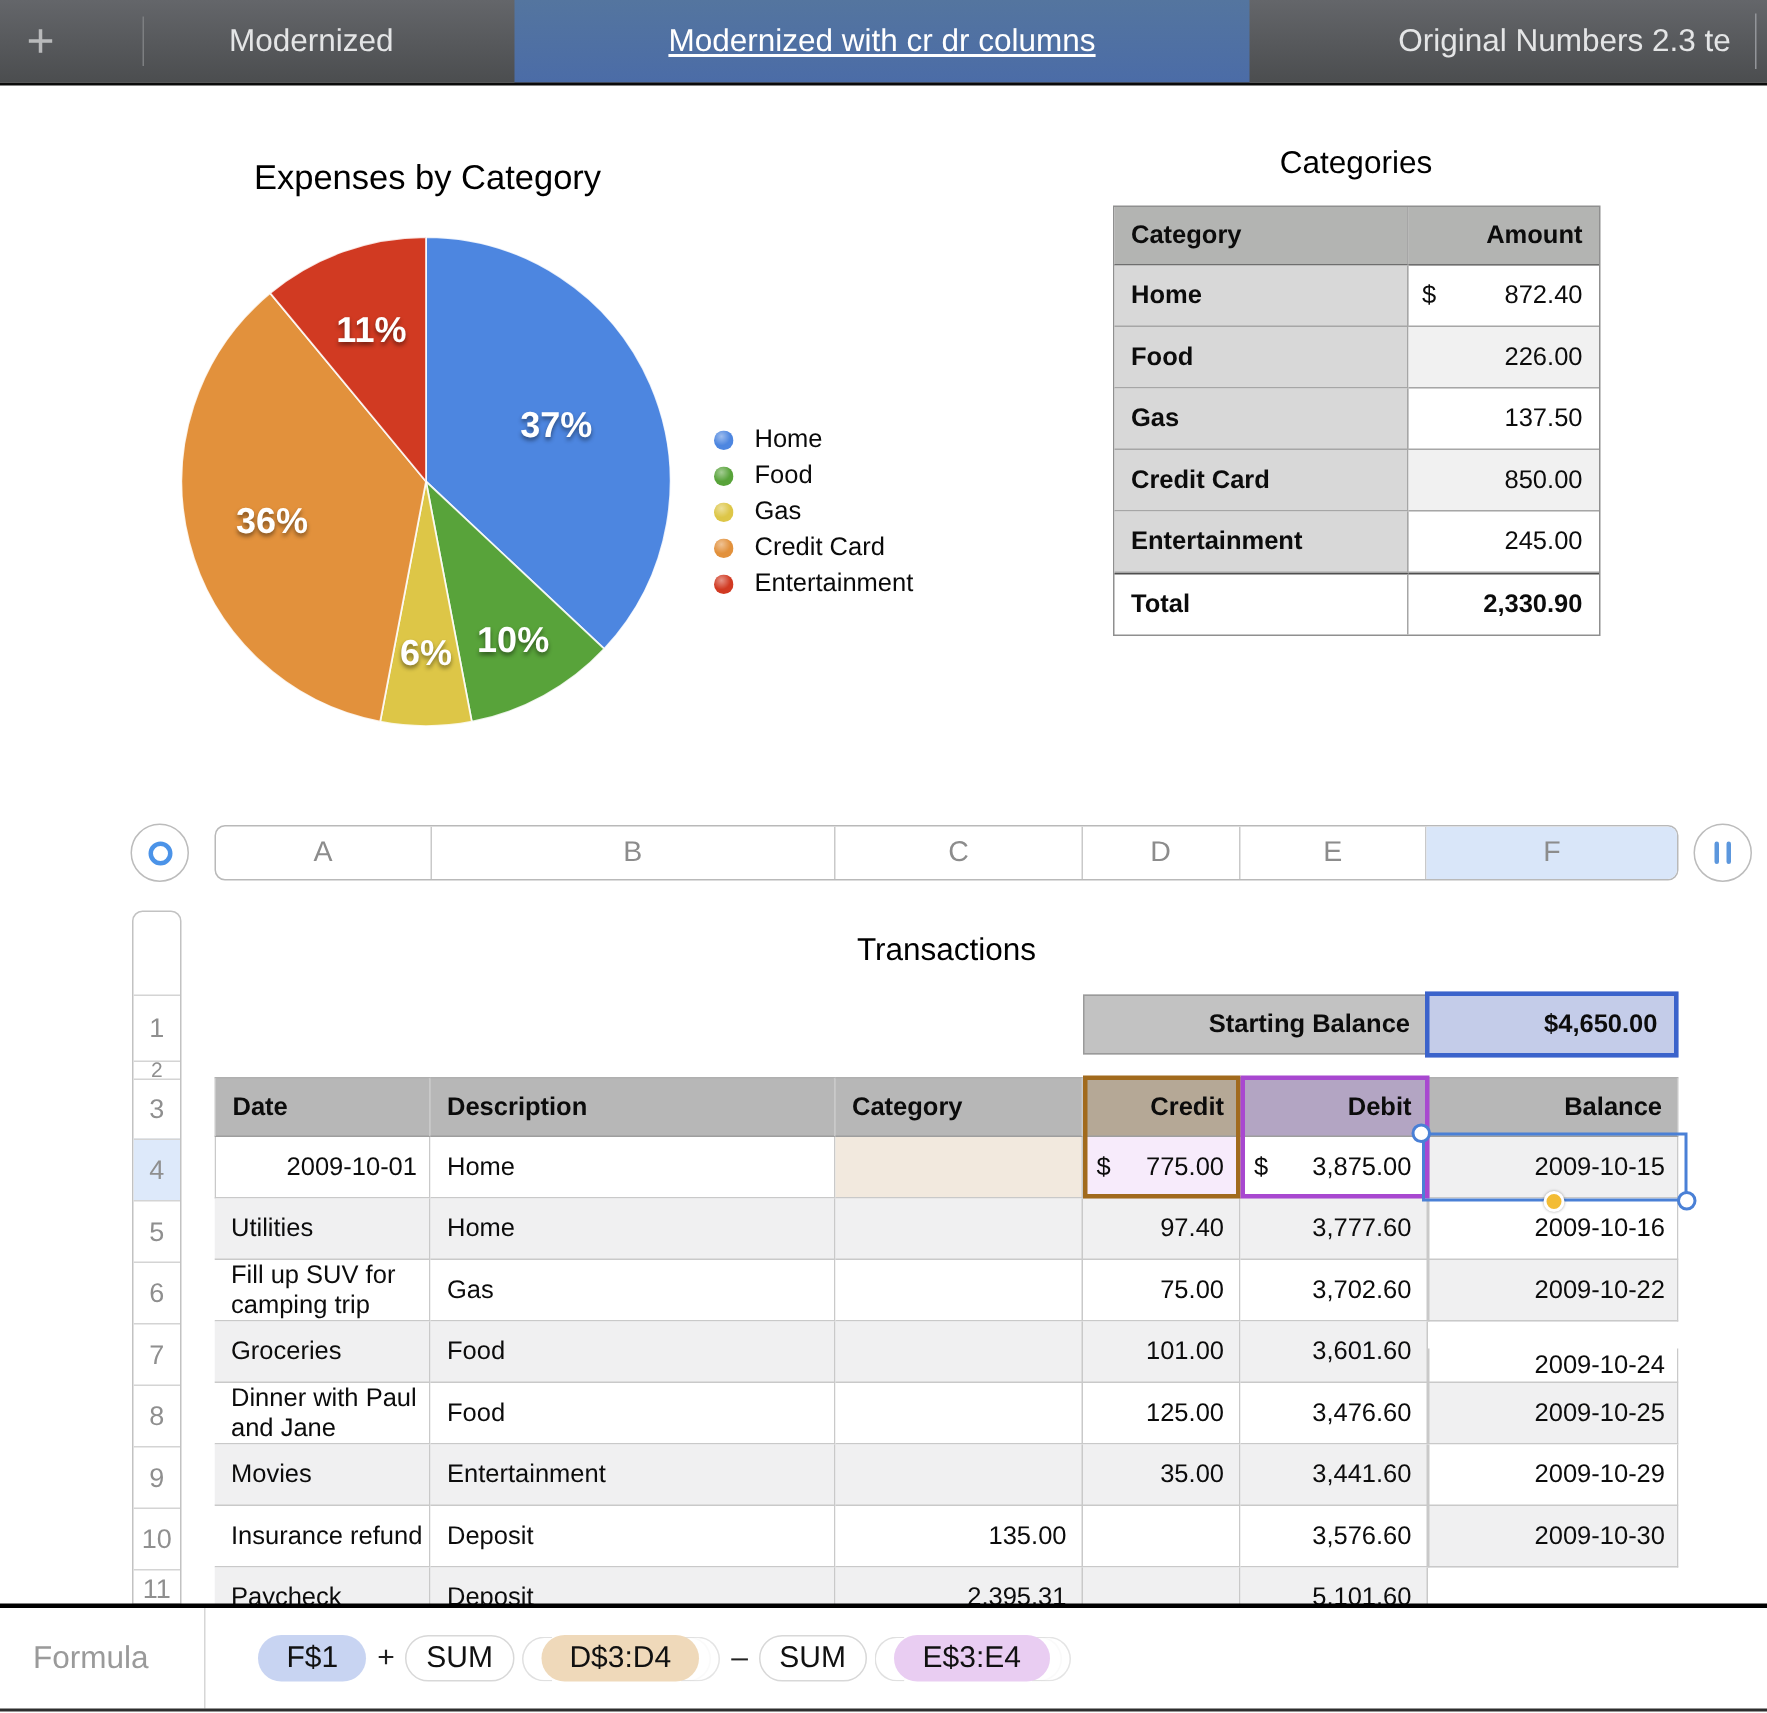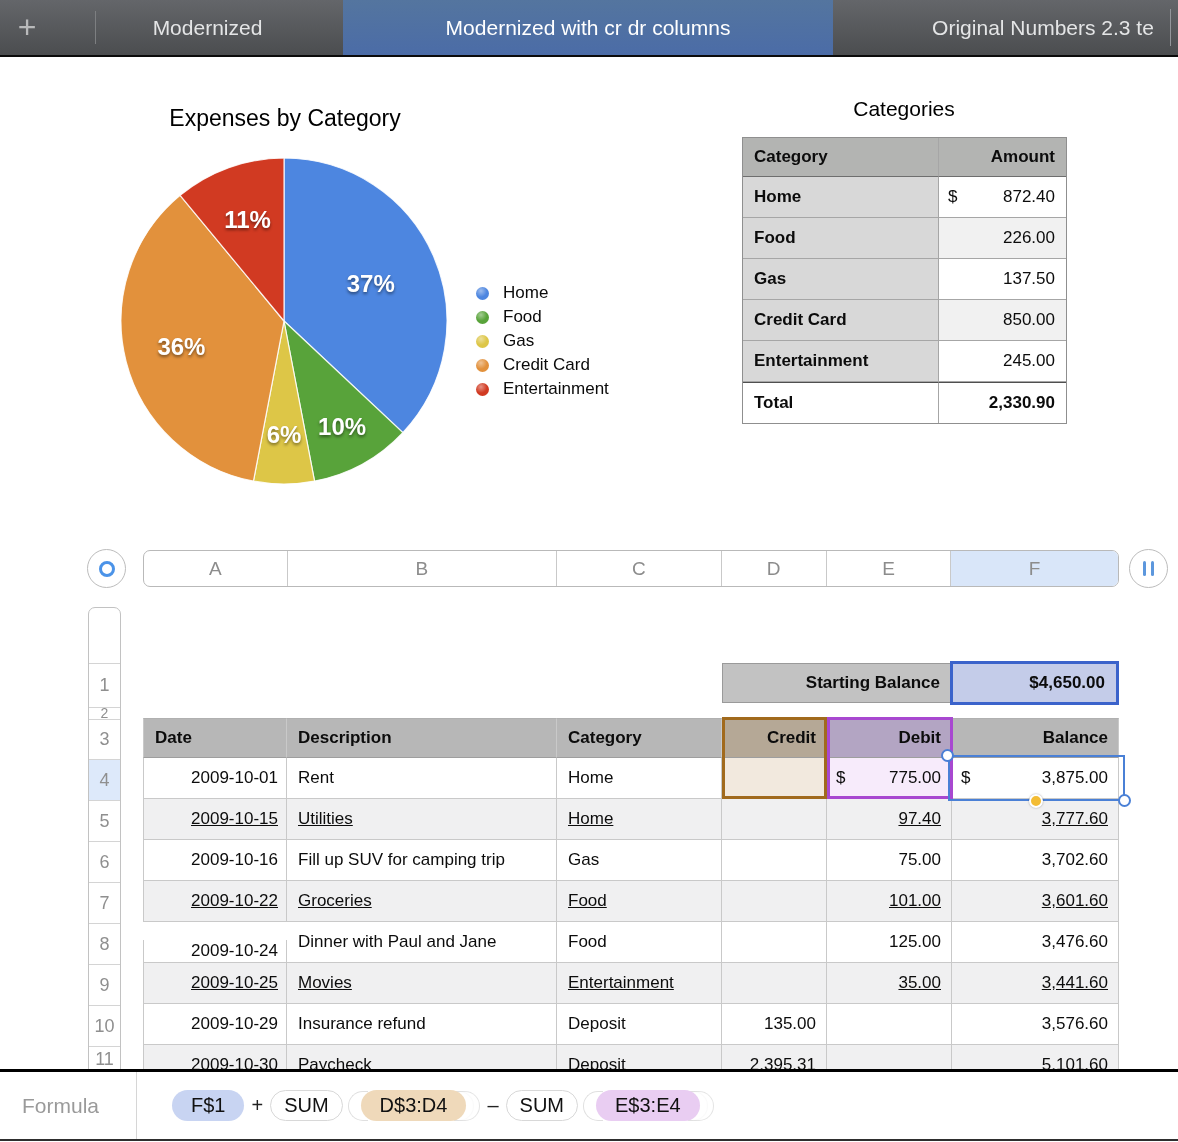--- a/index.html
+++ b/index.html
@@ -8,21 +8,21 @@
 
   
   .tabbar{position:absolute;left:0;top:0;width:1178px;height:55px;
     background:linear-gradient(#64666a,#4b4d4f);}
   .tab-plus{position:absolute;left:10px;top:8px;width:34px;height:38px;color:#b9babb;
     font-size:32px;font-weight:300;text-align:center;line-height:38px;cursor:default;}
   .tab-div1{position:absolute;left:95px;top:11px;width:1px;height:33px;background:#7d7f81;}
   .tab{position:absolute;top:0;height:55px;display:flex;align-items:center;justify-content:center;
     color:#e4e5e6;font-size:21px;white-space:nowrap;}
   .tab-1{left:110px;width:195px;}
-  .tab-active{left:343px;width:490px;background:linear-gradient(#54759f,#4b6ca7);color:#fff;}
+  .tab-active{left:343px;width:490px;background:linear-gradient(#54759f,#4b6ca7);color:#fff;text-decoration:underline;}
   .tab-3{left:833px;width:420px;}
   .tab-div2{position:absolute;left:1170px;top:9px;width:1px;height:37px;background:#93959a;z-index:3;}
   .tab-blackline{position:absolute;left:0;top:55px;width:1178px;height:2px;background:#0b0b0b;}
 
   
   .chart-title{position:absolute;left:135px;top:105px;width:300px;text-align:center;
     font-size:23px;color:#000;}
   .pie-svg{position:absolute;left:114px;top:151px;}
   .pie-label{font-size:24px;font-weight:bold;fill:#fff;}
   .legend{position:absolute;left:476px;top:281px;display:flex;flex-direction:column;}
@@ -82,21 +82,21 @@
     display:grid;grid-template-columns:144px 270px 165px 105px 125px 167px;
     grid-template-rows:40px repeat(8,41px);}
   .t-cell{font-size:17px;color:#0c0c0c;display:flex;align-items:center;position:relative;
     border-bottom:1px solid #c9c9c9;border-right:1px solid #c9c9c9;background:#fff;}
   .t-first{border-left:1px solid #c9c9c9;}
   .t-head{background:#b7b7b7;font-weight:bold;border-bottom:1px solid #9e9e9e;border-top:1px solid #b0b0b0;}
   .t-head.credit-h{background:#b5a896;}
   .t-head.debit-h{background:#b3a5c3;}
   .t-left{padding-left:11px;}
   .t-right{justify-content:flex-end;padding-right:10px;}
-  .t-stripe{background:#f0f0f1;text-decoration:underline;}
+  .t-stripe{background:#f0f0f1;}
   .t-credit-sel{background:#f2e9de;}
   .t-debit-sel{background:#f7ebfb;}
   .t-cur{position:absolute;left:9px;}
 
   .credit-box{position:absolute;left:722px;top:717px;width:105px;height:82px;
     border:3px solid #a16a1d;pointer-events:none;z-index:4;}
   .debit-box{position:absolute;left:827px;top:717px;width:126px;height:82px;
     border:3px solid #a848d0;pointer-events:none;z-index:4;}
   .sel-box{position:absolute;left:948px;top:755px;width:177px;height:46px;
     border:2px solid #4a80d6;z-index:5;}
@@ -238,31 +238,31 @@
       <div class="gut-cell selected" style="height: 41px;">4</div>
       <div class="gut-cell" style="height: 41px;">5</div>
       <div class="gut-cell" style="height: 41px;">6</div>
       <div class="gut-cell" style="height: 41px;">7</div>
       <div class="gut-cell" style="height: 41px;">8</div>
       <div class="gut-cell" style="height: 41px;">9</div>
       <div class="gut-cell" style="height: 41px;">10</div>
       <div class="gut-cell" style="height: 25px;">11</div>
     </div>
 
+  <div class="trans-title">Transactions</div>
   <div class="sb-label">Starting Balance</div>
   <div class="sb-value">$4,650.00</div>
   <div class="trans-table" id="transTable">
       <div class="t-cell t-head t-first t-left">Date</div>
       <div class="t-cell t-head t-left">Description</div>
       <div class="t-cell t-head t-left">Category</div>
       <div class="t-cell t-head t-right credit-h">Credit</div>
       <div class="t-cell t-head t-right debit-h">Debit</div>
       <div class="t-cell t-head t-right">Balance</div>
       <div class="t-cell t-first t-right" style="padding-right: 8px;">2009-10-01</div>
-      <div class="t-cell t-left">Rent</div>
       <div class="t-cell t-left">Home</div>
       <div class="t-cell t-right t-credit-sel"></div>
       <div class="t-cell t-right t-debit-sel"><span class="t-cur">$</span>775.00</div>
       <div class="t-cell t-right"><span class="t-cur">$</span>3,875.00</div>
       <div class="t-cell t-first t-right t-stripe" style="padding-right: 8px;">2009-10-15</div>
       <div class="t-cell t-left t-stripe">Utilities</div>
       <div class="t-cell t-left t-stripe">Home</div>
       <div class="t-cell t-right t-stripe"></div>
       <div class="t-cell t-right t-stripe">97.40</div>
       <div class="t-cell t-right t-stripe">3,777.60</div>

